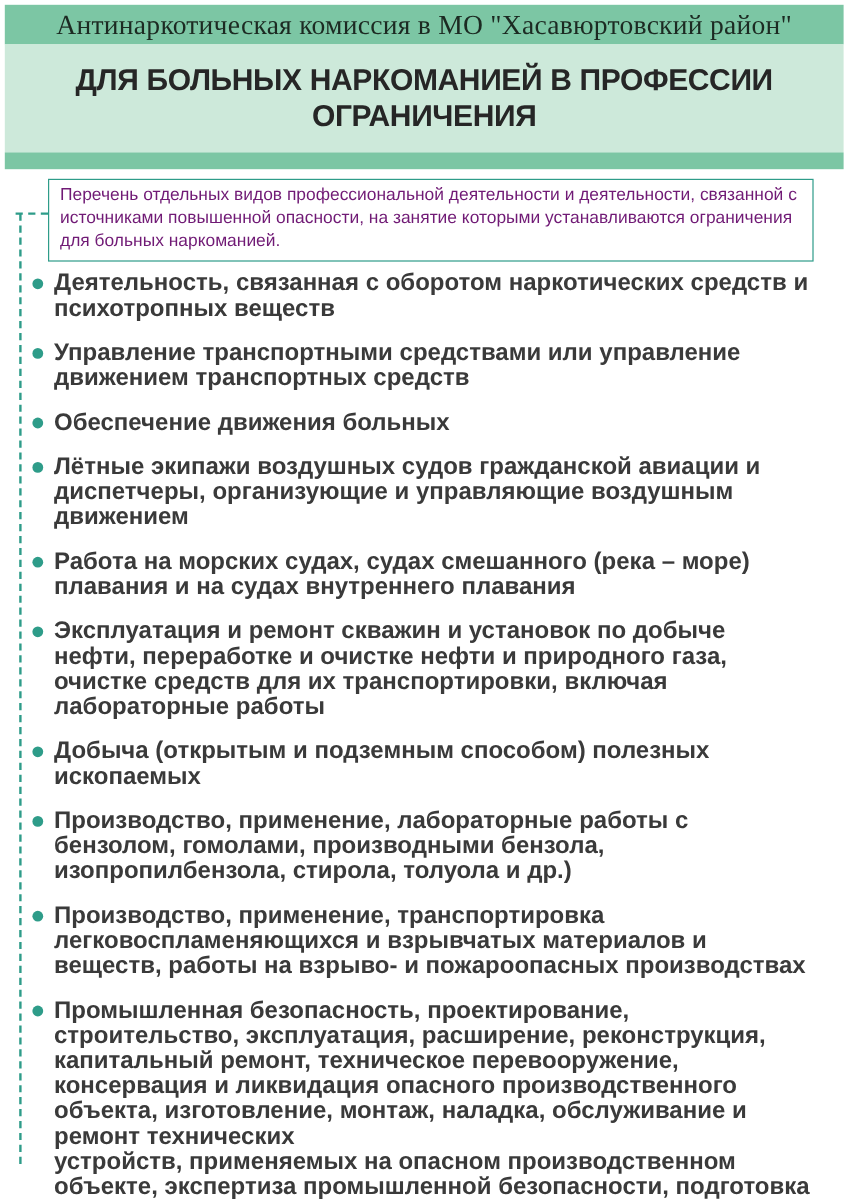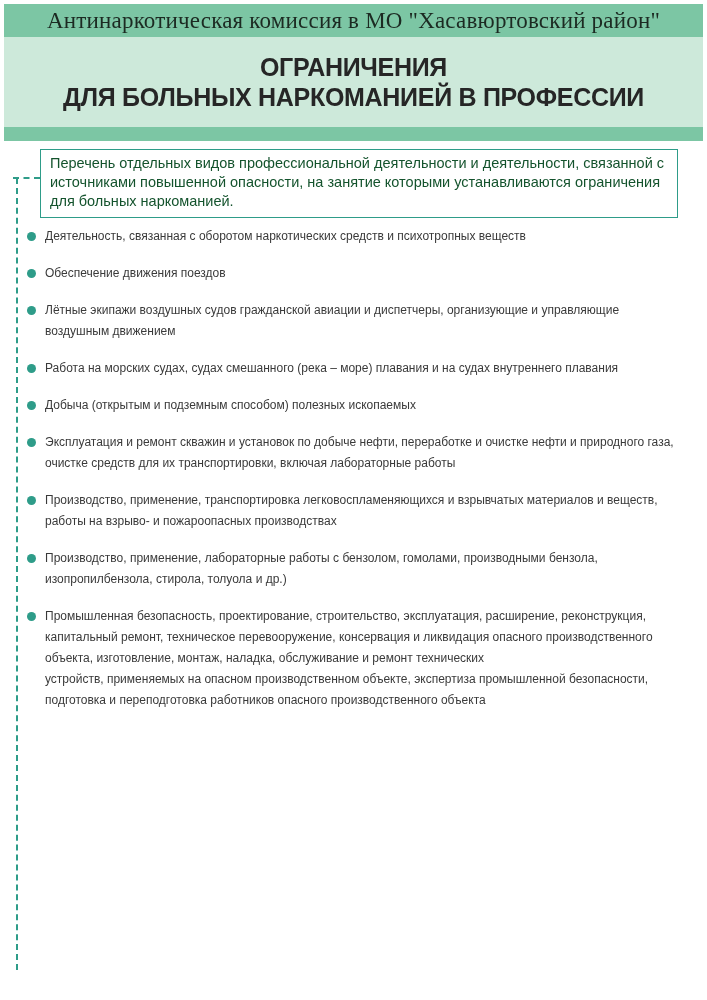--- a/index.html
+++ b/index.html
@@ -63,21 +63,21 @@
     top: 149px; left: 40px;
     width: 638px;
     min-height: 56px;
     border: 1px solid #2e9c89;
     padding: 4px 9px 6px 9px;
     background: #ffffff;
   }
   .intro-box .intro-text {
     font-size: 14.5px;
     line-height: 19px;
-    color: #14532d;
+    color: #701a75;
   }
 
   
   .dash-h {
     position: absolute;
     top: 177px; left: 13px;
     width: 27px; height: 0;
     border-top: 2px dashed #2e9c89;
   }
   .dash-v {
@@ -100,88 +100,93 @@
   }
   .bullet {
     flex: 0 0 auto;
     width: 9px; height: 9px;
     border-radius: 50%;
     background: #2e9c89;
     margin: 6px 9px 0 0;
   }
   .list-item-text {
     flex: 1 1 auto;
-    font-size: 12px;
+    font-size: 20px;
     line-height: 21px;
     color: #3a3a3a;
     white-space: pre-line;
+    font-weight: bold;
   }
 </style>
 </head>
 <body>
 
 <div class="header-bar">
   <span class="header-title">Антинаркотическая комиссия в МО "Хасавюртовский район"</span>
 </div>
 
 <div class="title-banner">
+  <div class="banner-line">ДЛЯ БОЛЬНЫХ НАРКОМАНИЕЙ В ПРОФЕССИИ</div>
   <div class="banner-line">ОГРАНИЧЕНИЯ</div>
-  <div class="banner-line">ДЛЯ БОЛЬНЫХ НАРКОМАНИЕЙ В ПРОФЕССИИ</div>
 </div>
 
 <div class="green-strip"></div>
 
 <div class="intro-box">
   <div class="intro-text">Перечень отдельных видов профессиональной деятельности и деятельности, связанной с источниками повышенной опасности, на занятие которыми устанавливаются ограничения для больных наркоманией.</div>
 </div>
 
 <div class="dash-h"></div>
 <div class="dash-v"></div>
 
 <div class="restrictions-list">
   <div class="list-item">
     <span class="bullet"></span>
     <span class="list-item-text">Деятельность, связанная с оборотом наркотических средств и психотропных веществ</span>
   </div>
 
 
+  <div class="list-item">
+    <span class="bullet"></span>
+    <span class="list-item-text">Управление транспортными средствами или управление движением транспортных средств</span>
+  </div>
 
   <div class="list-item">
     <span class="bullet"></span>
-    <span class="list-item-text">Обеспечение движения поездов</span>
+    <span class="list-item-text">Обеспечение движения больных</span>
   </div>
 
   <div class="list-item">
     <span class="bullet"></span>
     <span class="list-item-text">Лётные экипажи воздушных судов гражданской авиации и диспетчеры, организующие и управляющие воздушным движением</span>
   </div>
 
   <div class="list-item">
     <span class="bullet"></span>
     <span class="list-item-text">Работа на морских судах, судах смешанного (река – море) плавания и на судах внутреннего плавания</span>
   </div>
 
   <div class="list-item">
     <span class="bullet"></span>
+    <span class="list-item-text">Эксплуатация и ремонт скважин и установок по добыче нефти, переработке и очистке нефти и природного газа, очистке средств для их транспортировки, включая лабораторные работы</span>
+  </div>
+
+  <div class="list-item">
+    <span class="bullet"></span>
     <span class="list-item-text">Добыча (открытым и подземным способом) полезных ископаемых</span>
   </div>
 
   <div class="list-item">
     <span class="bullet"></span>
-    <span class="list-item-text">Эксплуатация и ремонт скважин и установок по добыче нефти, переработке и очистке нефти и природного газа, очистке средств для их транспортировки, включая лабораторные работы</span>
+    <span class="list-item-text">Производство, применение, лабораторные работы с бензолом, гомолами, производными бензола, изопропилбензола, стирола, толуола и др.)</span>
   </div>
 
   <div class="list-item">
     <span class="bullet"></span>
     <span class="list-item-text">Производство, применение, транспортировка легковоспламеняющихся и взрывчатых материалов и веществ, работы на взрыво- и пожароопасных производствах</span>
-  </div>
-
-  <div class="list-item">
-    <span class="bullet"></span>
-    <span class="list-item-text">Производство, применение, лабораторные работы с бензолом, гомолами, производными бензола, изопропилбензола, стирола, толуола и др.)</span>
   </div>
 
 
   <div class="list-item">
     <span class="bullet"></span>
     <span class="list-item-text">Промышленная безопасность, проектирование, строительство, эксплуатация, расширение, реконструкция, капитальный ремонт, техническое перевооружение, консервация и ликвидация опасного производственного объекта, изготовление, монтаж, наладка, обслуживание и ремонт технических
 устройств, применяемых на опасном производственном объекте, экспертиза промышленной безопасности, подготовка и переподготовка работников опасного производственного объекта</span>
   </div>
 </div>
 

